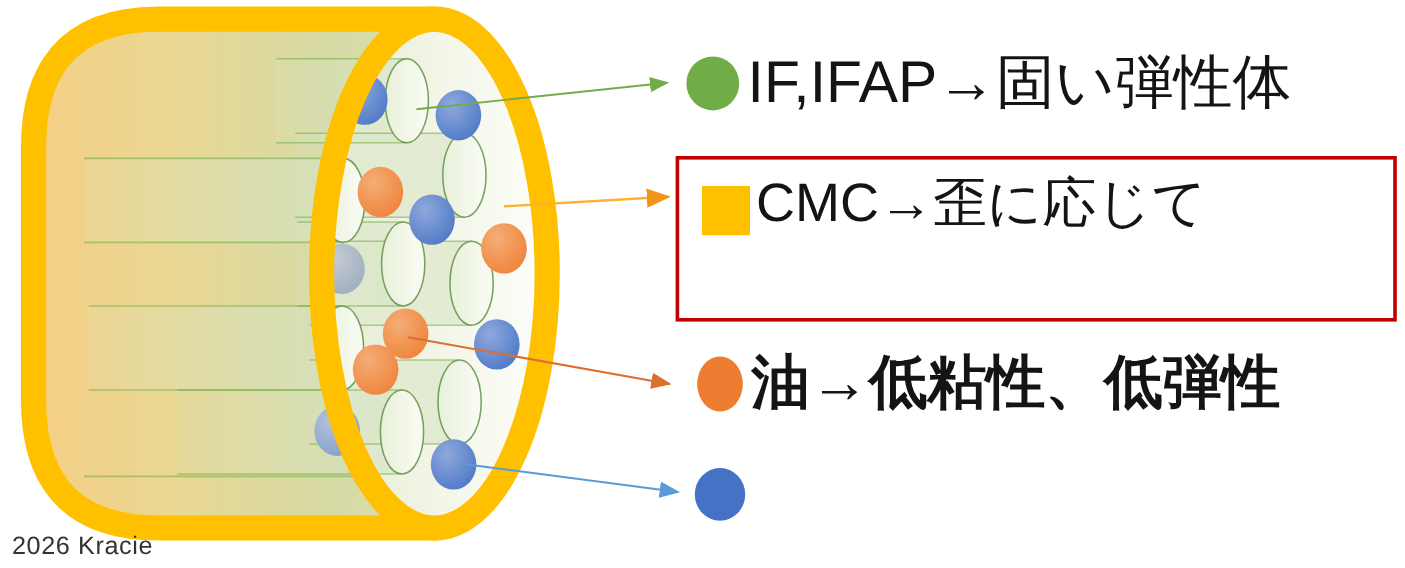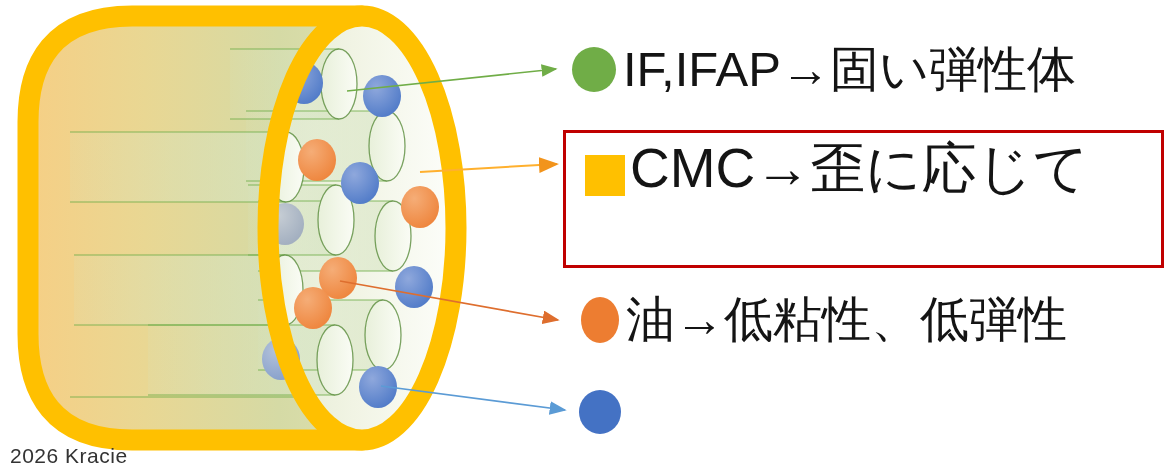--- a/index.html
+++ b/index.html
@@ -19,21 +19,21 @@
   .marker-dot.blue{width:42px;height:44px;background:#4472C4;}
   #cmc-box{
     position:absolute;left:563px;top:130px;width:601px;height:138px;
     border:3px solid #C00000;box-sizing:border-box;background:#ffffff;
   }
   #cmc-marker{
     position:absolute;left:19px;top:22px;width:40px;height:41px;background:#FFC000;
   }
   #cmc-text{
     position:absolute;left:64px;top:5px;
-    font-size:55px;line-height:61px;color:#141414;white-space:nowrap;
+    font-size:45px;line-height:61px;color:#141414;white-space:nowrap;
   }
   #cmc-text .l2{padding-left:17px;}
   #caption{
     position:absolute;left:10px;top:444px;
     font-size:21px;color:#333333;letter-spacing:0.5px;
   }
 </style>
 </head>
 <body>
 
@@ -168,21 +168,21 @@
   <span>IF,IFAP→固い弾性体</span>
 </div>
 
 <div id="cmc-box">
   <span id="cmc-marker"></span>
   <div id="cmc-text">
     <span class="l1" style="display:block;">CMC→歪に応じて</span>
   </div>
 </div>
 
-<div class="legend-row" style="left:581px;top:294px;">
+<div class="legend-row" style="left:581px;top:294px;font-weight:bold;">
   <span class="marker-dot orange"></span>
   <span>油→低粘性、低弾性</span>
 </div>
 
 <div class="legend-row" style="left:579px;top:390px;">
   <span class="marker-dot blue"></span>
 </div>
 
 <div id="caption">2026 Kracie</div>
 

